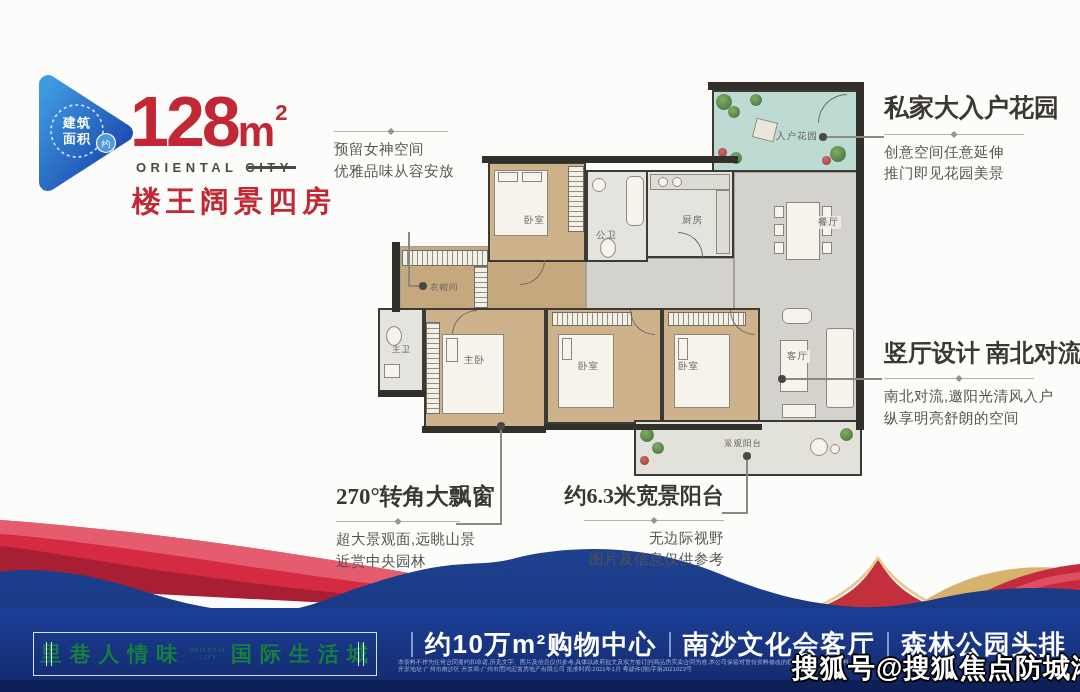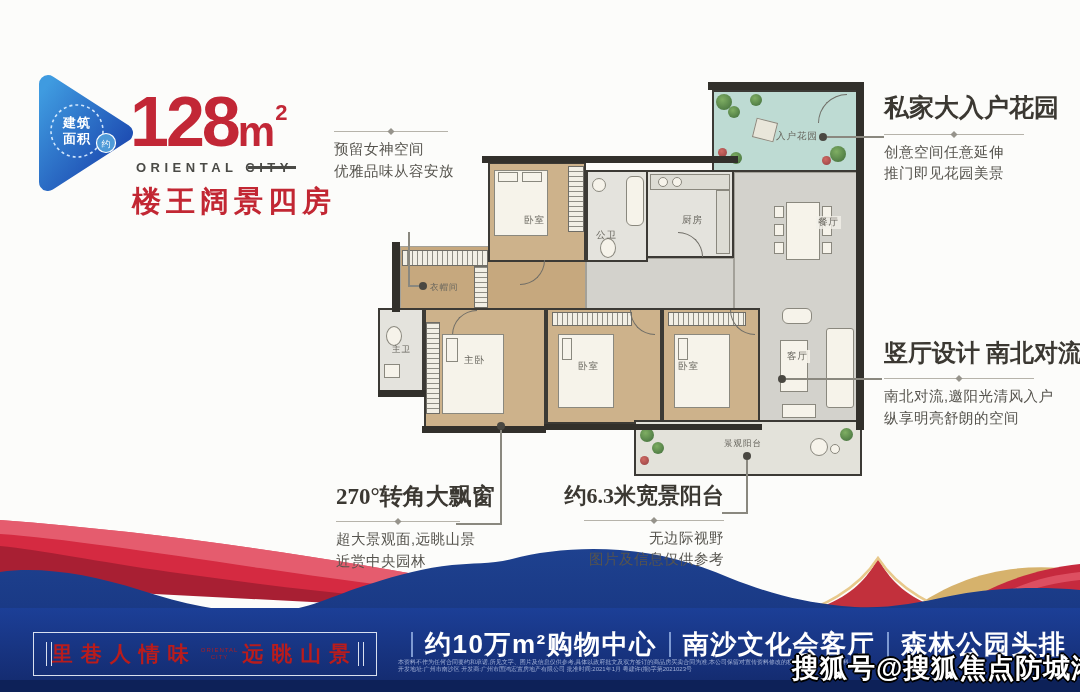--- a/index.html
+++ b/index.html
@@ -41,21 +41,21 @@
          background:repeating-linear-gradient(90deg,#f2efe5 0 4px,#8f8d84 4px 5px);}
   .hatchv{background:repeating-linear-gradient(0deg,#f2efe5 0 4px,#8f8d84 4px 5px);}
   .arc{position:absolute;width:28px;height:28px;border:1.5px solid #6f6d66;border-radius:0 0 0 100%;
        border-top:none;border-right:none;z-index:2;}
   .plant{position:absolute;border-radius:50%;z-index:2;background:radial-gradient(circle at 40% 35%,#7fae63,#3f6b3a);}
   .flower{position:absolute;border-radius:50%;z-index:2;background:radial-gradient(circle at 40% 35%,#d06a63,#933f41);}
   .circ{position:absolute;border:1px solid #8a887e;border-radius:50%;background:#f6f3ea;box-sizing:border-box;z-index:2;}
   
   .waves{position:absolute;left:0;top:500px;z-index:1;pointer-events:none;}
   .slogan{position:absolute;left:33px;top:632px;width:342px;height:42px;z-index:6;
-          border:1px solid rgba(238,243,252,.9);display:flex;align-items:center;justify-content:center;color:#b91c1c;}
+          border:1px solid rgba(238,243,252,.9);display:flex;align-items:center;justify-content:flex-end;color:#15803d;font-family:Liberation Serif, serif;}
   .slogan .bar{width:4px;height:24px;border-left:1px solid rgba(238,243,252,.9);border-right:1px solid rgba(238,243,252,.9);position:absolute;top:9px;}
   .slogan .w{font-size:21px;font-weight:700;letter-spacing:8px;}
   .slogan .c{font-size:6px;letter-spacing:1px;line-height:7px;text-align:center;margin:0 4px;opacity:.9;}
   .amen{position:absolute;left:399px;top:627px;height:34px;display:flex;align-items:center;z-index:6;
         color:#fff;font-weight:800;font-size:26px;letter-spacing:1.5px;white-space:nowrap;}
   .amen .sep{width:2px;height:25px;background:#8aa5da;opacity:.9;margin:0 12px;}
   .fine{position:absolute;left:398px;top:659px;width:508px;z-index:6;color:#b7c4e4;opacity:.85;
         font-size:6px;line-height:7px;white-space:nowrap;overflow:hidden;}
   .mark{position:absolute;left:792px;top:650px;z-index:7;color:#fff;font-size:27px;font-weight:700;letter-spacing:1px;white-space:nowrap;
         text-shadow:-2px 0 #000,2px 0 #000,0 -2px #000,0 2px #000,-1px -1px #000,1px 1px #000,1px -1px #000,-1px 1px #000;}
@@ -281,21 +281,21 @@
   </svg>
 
   <div class="slogan">
     <span class="bar" style="left:12px;"></span>
     <span class="bar" style="right:12px;"></span>
     <span class="w">里巷人情味</span>
     <span class="c">
       <span>ORIENTAL</span><br>
       <span>CITY</span>
     </span>
-    <span class="w">远眺山景</span>
+    <span class="w">国际生活城</span>
   </div>
 
   <div class="amen">
     <span class="sep"></span>
     <span>约10万m²购物中心</span>
     <span class="sep"></span>
     <span>南沙文化会客厅</span>
     <span class="sep"></span>
     <span>森林公园头排</span>
   </div>

